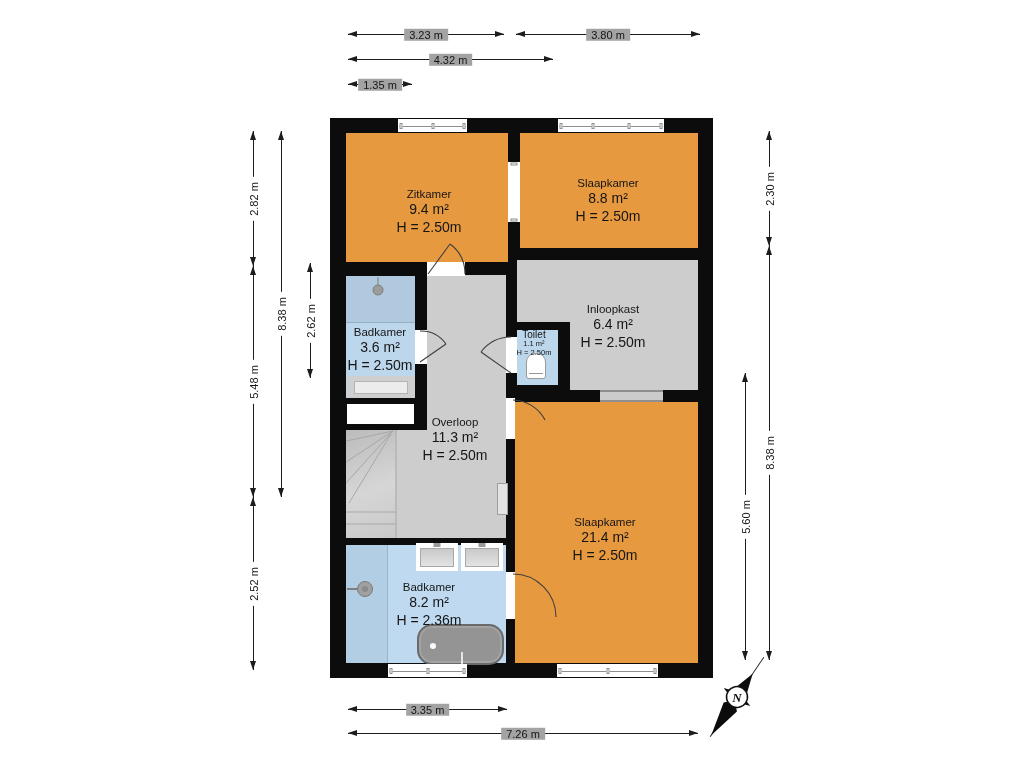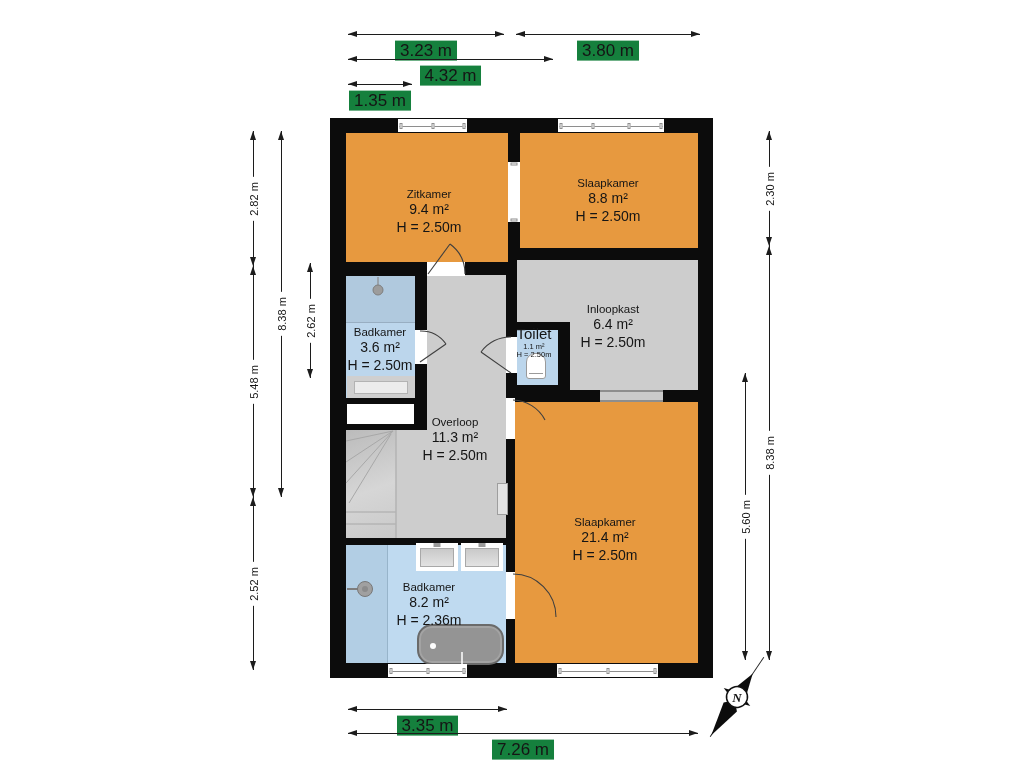--- a/index.html
+++ b/index.html
@@ -18,35 +18,35 @@
          background:#fff;border:1px solid #8e8e8e;box-sizing:border-box;}
   .gap{background:#ffffff;}
   .doorgap{background:#fff;}
   .doorgap i{position:absolute;left:50%;transform:translate(-50%,-50%);width:7px;height:3px;
          background:#fff;border:1px solid #8e8e8e;box-sizing:border-box;}
   
   .room-label{position:absolute;transform:translate(-50%,-50%);text-align:center;
               line-height:1.25;white-space:nowrap;}
   .room-label .rn{font-size:11.5px;}
   .room-label .rs{font-size:14px;}
-  .room-label.small .rn{font-size:15px;line-height:1.1;}
+  .room-label.small .rn{font-size:10px;line-height:1.1;}
   .room-label.small .rs{font-size:7.5px;line-height:1.15;}
   
   .dim-h{position:absolute;height:0;border-top:1px solid #1c1c1c;}
   .dim-h::before{content:"";position:absolute;left:0;top:-4px;width:0;height:0;
     border-top:3.5px solid transparent;border-bottom:3.5px solid transparent;border-right:9px solid #1c1c1c;}
   .dim-h::after{content:"";position:absolute;right:0;top:-4px;width:0;height:0;
     border-top:3.5px solid transparent;border-bottom:3.5px solid transparent;border-left:9px solid #1c1c1c;}
   .dim-v{position:absolute;width:0;border-left:1px solid #1c1c1c;}
   .dim-v::before{content:"";position:absolute;top:0;left:-4px;width:0;height:0;
     border-left:3.5px solid transparent;border-right:3.5px solid transparent;border-bottom:9px solid #1c1c1c;}
   .dim-v::after{content:"";position:absolute;bottom:0;left:-4px;width:0;height:0;
     border-left:3.5px solid transparent;border-right:3.5px solid transparent;border-top:9px solid #1c1c1c;}
-  .dim-h .lbl{position:absolute;left:50%;top:16px;transform:translate(-50%,-52%);background:#15803d;
-    padding:0 5px;font-size:17px;white-space:nowrap;}
+  .dim-h .lbl{position:absolute;left:50%;top:0;transform:translate(-50%,-52%);background:#a3a3a3;
+    padding:0 5px;font-size:11px;white-space:nowrap;}
   .dim-v .lbl{position:absolute;left:0;top:50%;transform:translate(-50%,-50%) rotate(-90deg);background:#fff;
     padding:0 5px;font-size:11px;white-space:nowrap;}
   
   .sink{background:#fff;}
   .sink .sin{position:absolute;left:4px;right:4px;top:5px;bottom:4px;
     background:linear-gradient(180deg,#c9c9c9,#e3e3e3);border:1px solid #a8a8a8;}
   .sink::before{content:"";position:absolute;top:0;left:50%;transform:translateX(-50%);
     width:7px;height:4px;background:#9a9a9a;}
   .tub{background:#949494;border:2px solid #6a6a6a;border-radius:15px;
     box-shadow:inset 0 0 0 2px #a3a3a3;box-sizing:border-box;}

